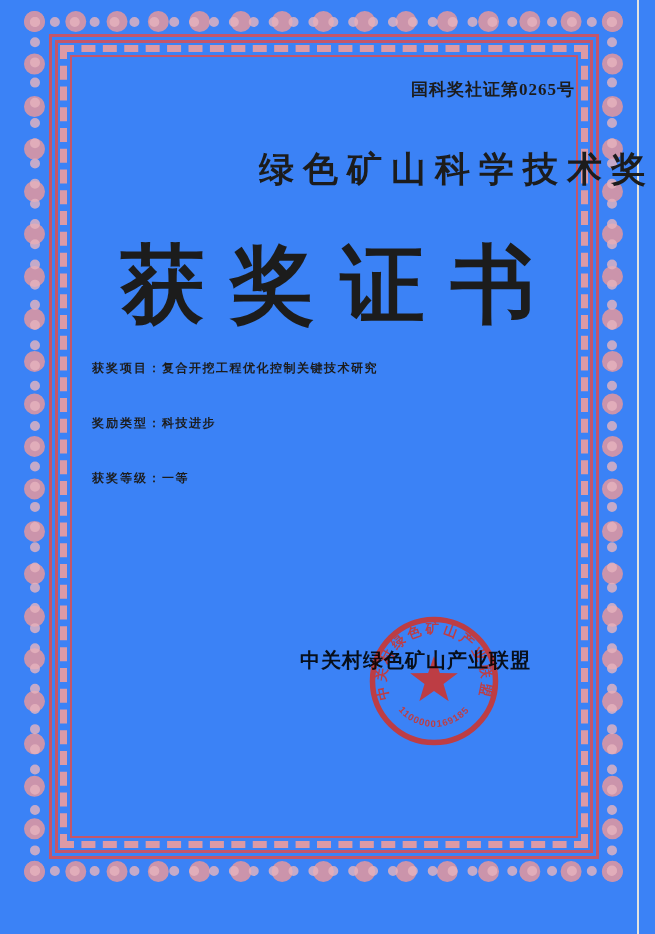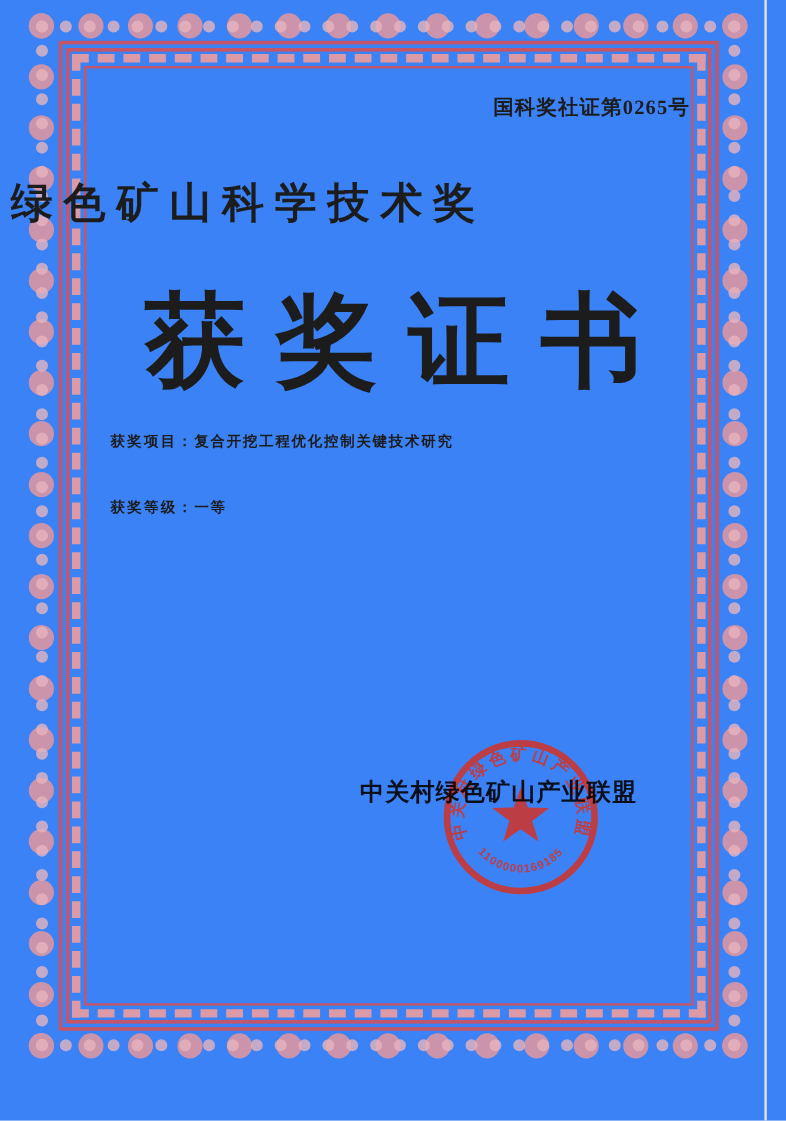--- a/index.html
+++ b/index.html
@@ -17,21 +17,21 @@
   .f3 { left:60px; top:45px; right:67px; bottom:86px; border:7px dashed #dc9aa6; }
   .f4 { left:70px; top:55px; right:77px; bottom:96px; border:2px solid #c4566a; }
   .scan-line { position:absolute; top:0; bottom:0; right:16px; width:2px; background:#e4e3e0; }
 
   
   .reg-no {
     position:absolute; top:78px; left:0; width:575px; text-align:right;
     font-size:17px; font-weight:bold; letter-spacing:1px;
   }
   .award-name {
-    position:absolute; top:146px; left:0; width:100%; text-align:left;
+    position:absolute; top:146px; left:0; width:100%; text-align:right;
     font-size:35px; font-weight:600; letter-spacing:9px; text-indent:9px;
   }
   .cert-title {
     position:absolute; top:228px; left:0; width:100%; text-align:center;
     font-size:84px; font-weight:bold; letter-spacing:26px; text-indent:26px;
     transform:scaleY(1.02);
   }
   .fields { position:absolute; left:92px; top:360px; width:480px; }
   .field-row { height:55px; font-size:12px; font-weight:bold; letter-spacing:1.5px; white-space:nowrap; }
   .field-row .lbl { letter-spacing:2px; }
@@ -71,20 +71,23 @@
 
   <div class="award-name">绿色矿山科学技术奖</div>
 
   <div class="cert-title">获奖证书</div>
 
   <div class="fields">
     <div class="field-row">
       <span class="lbl">获奖项目：</span><span class="val">复合开挖工程优化控制关键技术研究</span>
     </div>
     <div class="field-row">
+      <span class="lbl">奖励类型：</span><span class="val">科技进步</span>
+    </div>
+    <div class="field-row">
       <span class="lbl">获奖等级：</span><span class="val">一等</span>
     </div>
   </div>
 
   <svg class="seal" viewBox="0 0 136 136">
     <defs>
       <path id="sealTopArc" d="M 28.7,98.5 A 48,48 0 1 1 107.3,98.5" fill="none"></path>
       <path id="sealBottomArc" d="M 30.3,97.4 A 46,46 0 0 0 105.7,97.4" fill="none"></path>
     </defs>
     <circle cx="68" cy="71" r="61.5" fill="none" stroke="#d0342c" stroke-width="5.5"></circle>

